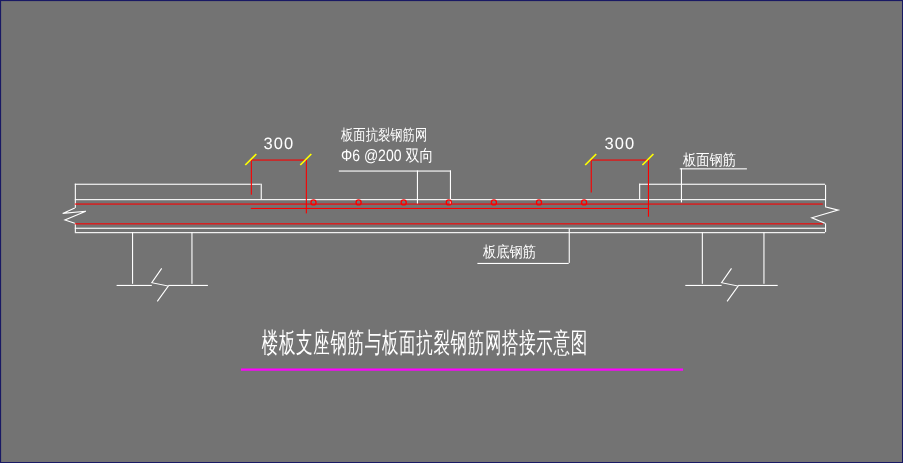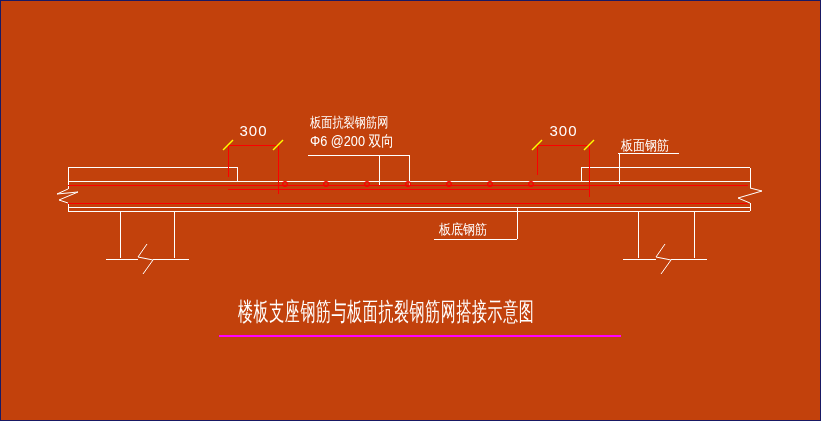--- a/index.html
+++ b/index.html
@@ -1,17 +1,17 @@
 <!DOCTYPE html>
 <html><head>
 <meta charset="utf-8">
 <style>
   html,body{margin:0;padding:0;background:#000;}
   .canvas{
-    position:relative;width:821px;height:421px;background:#c2410c;
+    position:relative;width:821px;height:421px;background:#737373;
     overflow:hidden;border:1px solid #191964;box-sizing:border-box;
     font-family:"Liberation Sans","DejaVu Sans",sans-serif;
   }
   .hl{position:absolute;height:1px;}
   .vl{position:absolute;width:1px;}
   .white{background:#fff;}
   .red{background:#fb0000;}
   .lbl{position:absolute;color:#fff;white-space:nowrap;transform-origin:left top;}
   .dimtxt{position:absolute;color:#fff;font-size:15px;text-align:center;letter-spacing:1px;}
   svg{position:absolute;left:0;top:0;}

